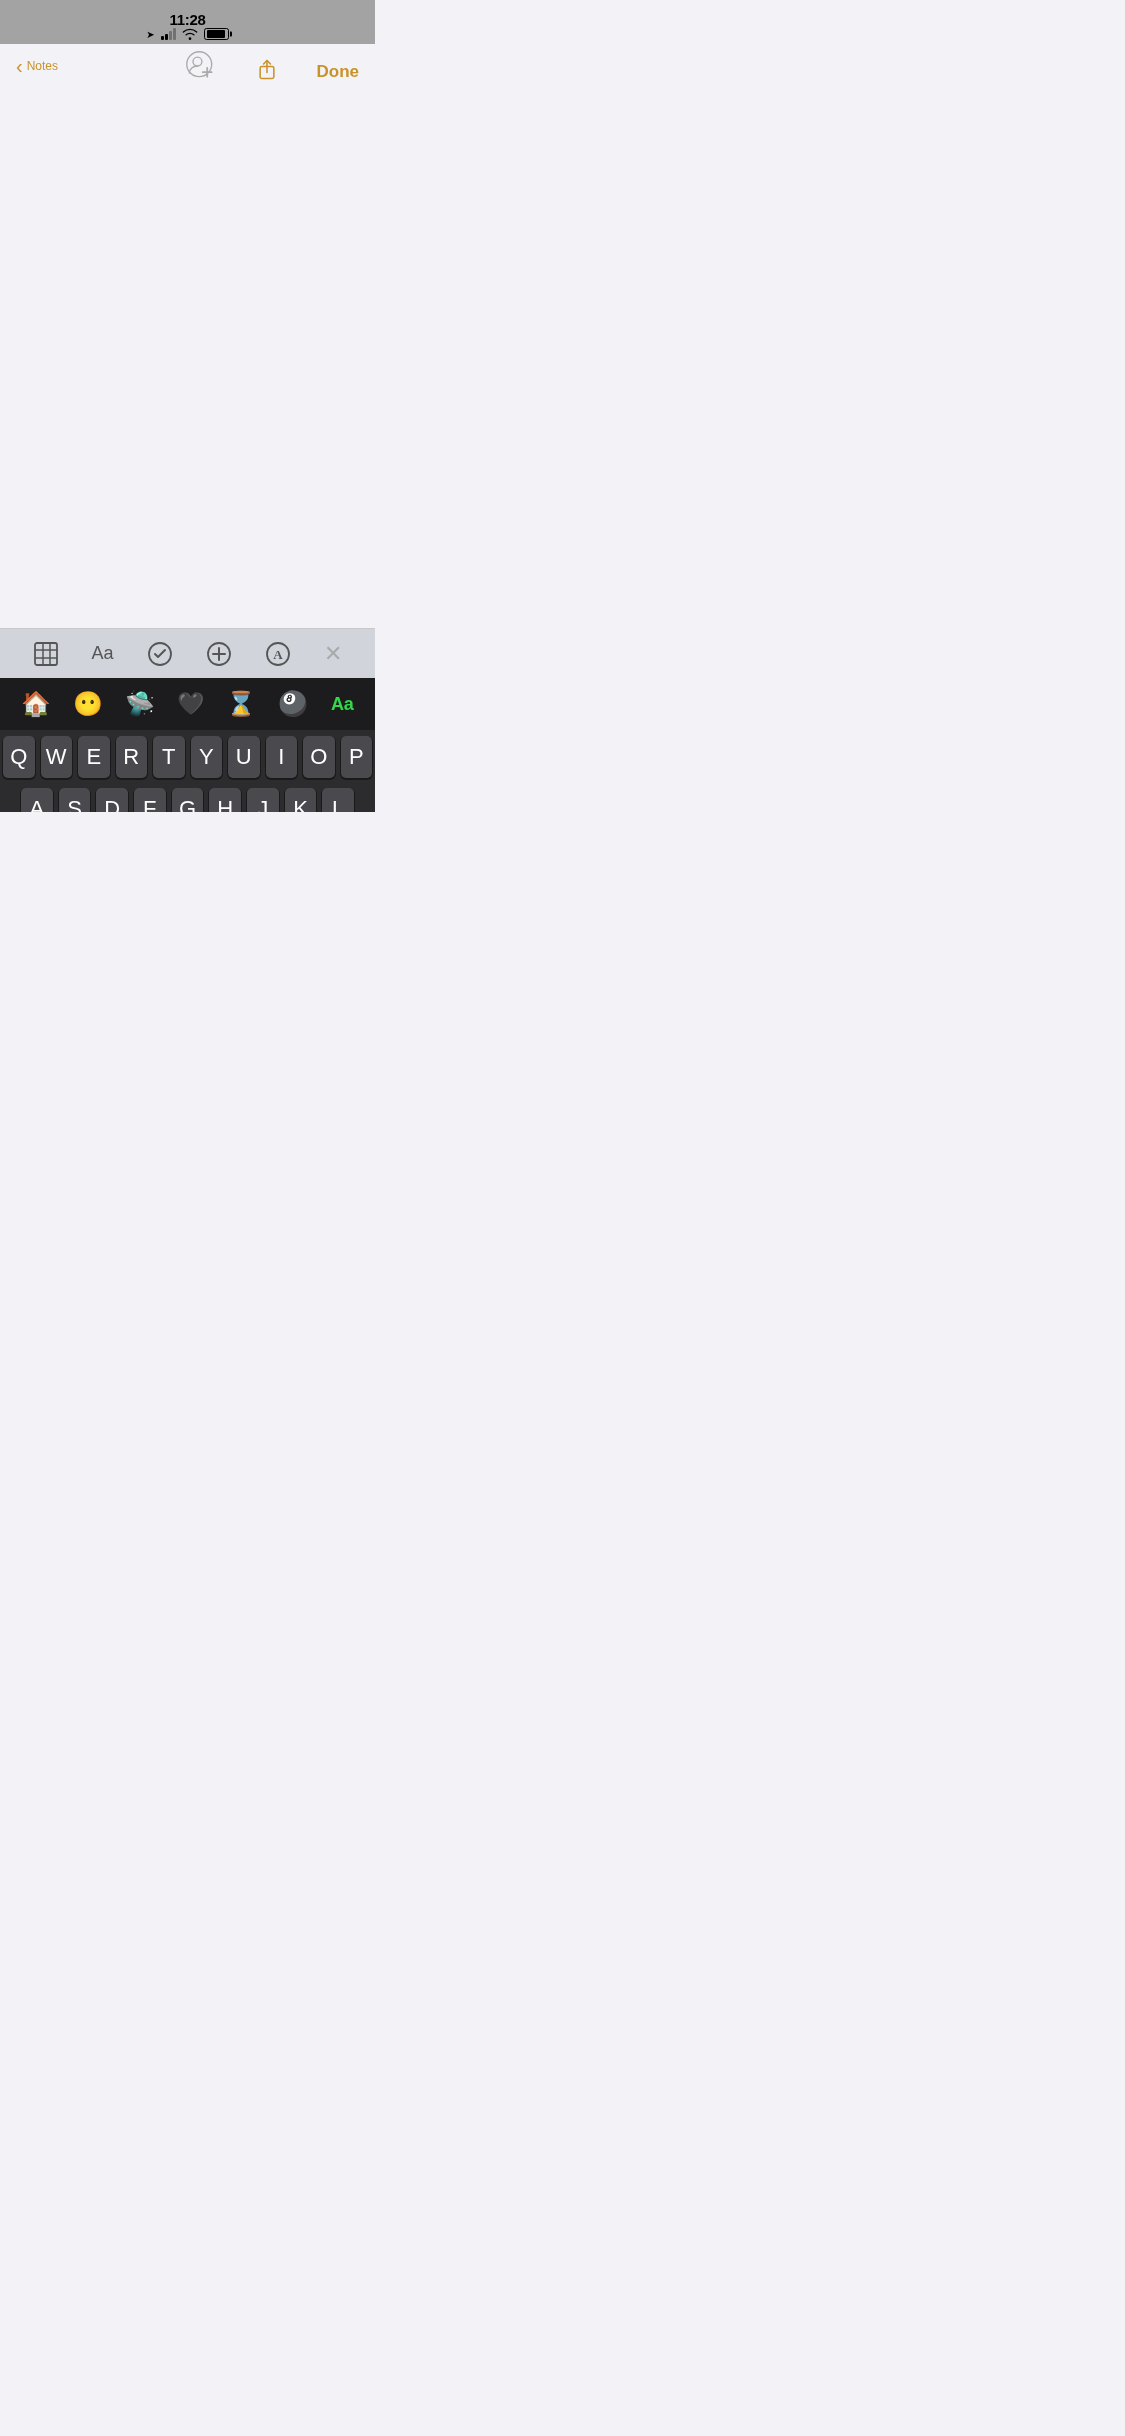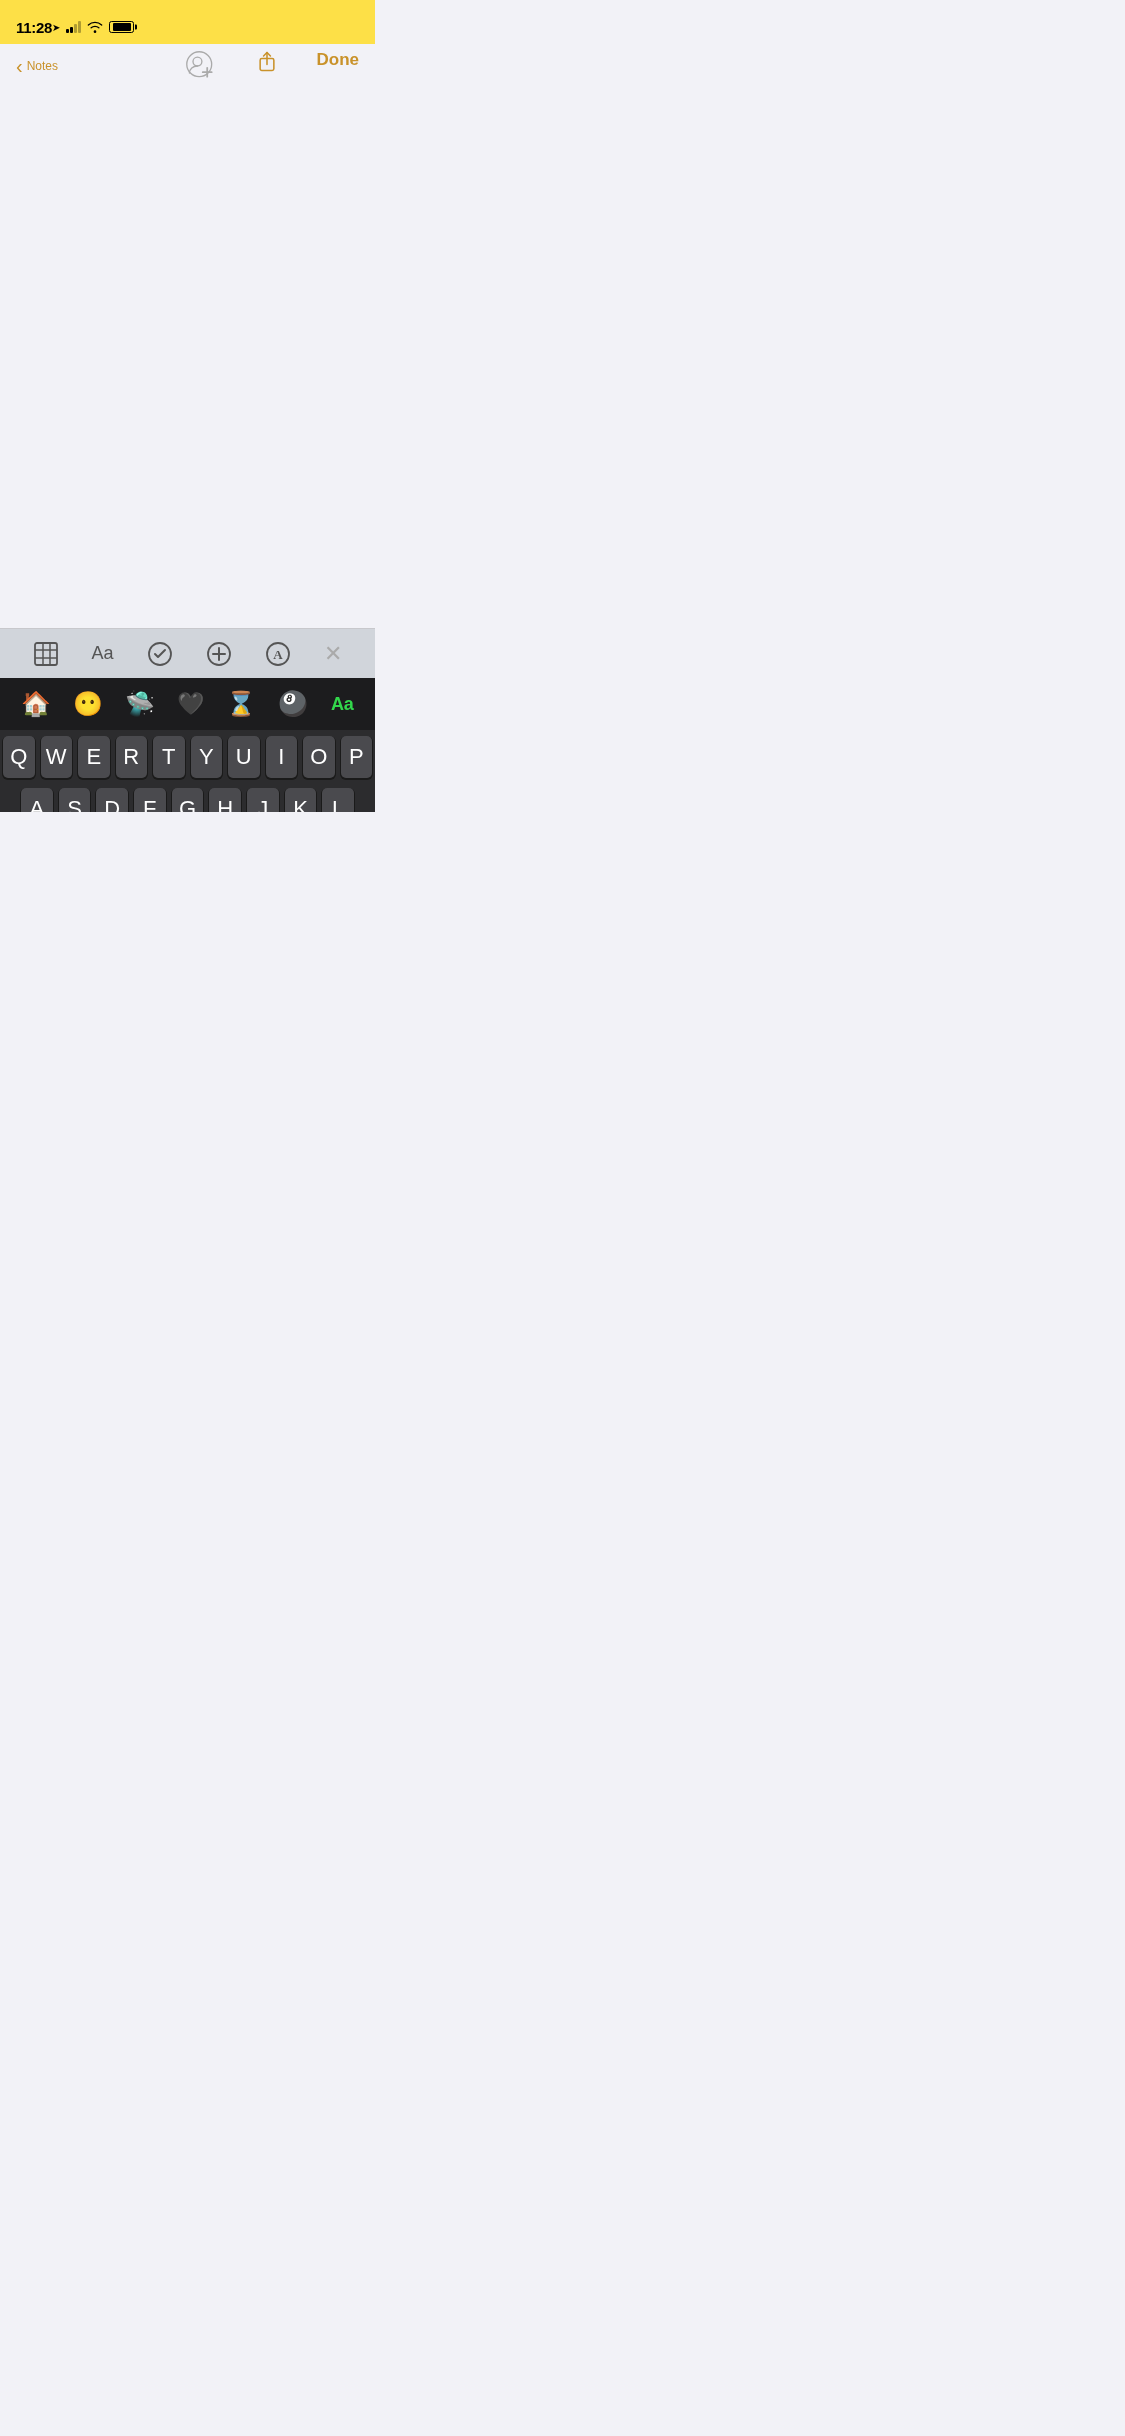--- a/index.html
+++ b/index.html
@@ -10,25 +10,26 @@
       height: 812px;
       font-family: -apple-system, 'SF Pro Text', 'Helvetica Neue', sans-serif;
       background: #f2f2f7;
       overflow: hidden;
       position: relative;
     }
 
     
     .status-bar {
       display: flex;
-      justify-content: flex-start;
+      justify-content: flex-end;
       align-items: center;
       padding: 14px 16px 4px 16px;
       height: 44px;
-      background: #fde047;
+      background: #a3a3a3;
+      flex-direction: column;
     }
     .status-time {
       font-size: 15px;
       font-weight: 600;
       color: #000;
       letter-spacing: -0.3px;
     }
     .status-icons {
       display: flex;
       align-items: center;
@@ -106,21 +107,21 @@
       font-size: 20px;
       font-weight: 300;
       line-height: 1;
       margin-top: -1px;
     }
     .nav-back-label {
       font-size: 12px;
     }
     .nav-actions {
       display: flex;
-      align-items: flex-start;
+      align-items: flex-end;
       gap: 38px;
     }
     .nav-action-btn {
       display: flex;
       align-items: center;
       justify-content: center;
       cursor: pointer;
     }
     .add-person-icon {
       width: 32px;

